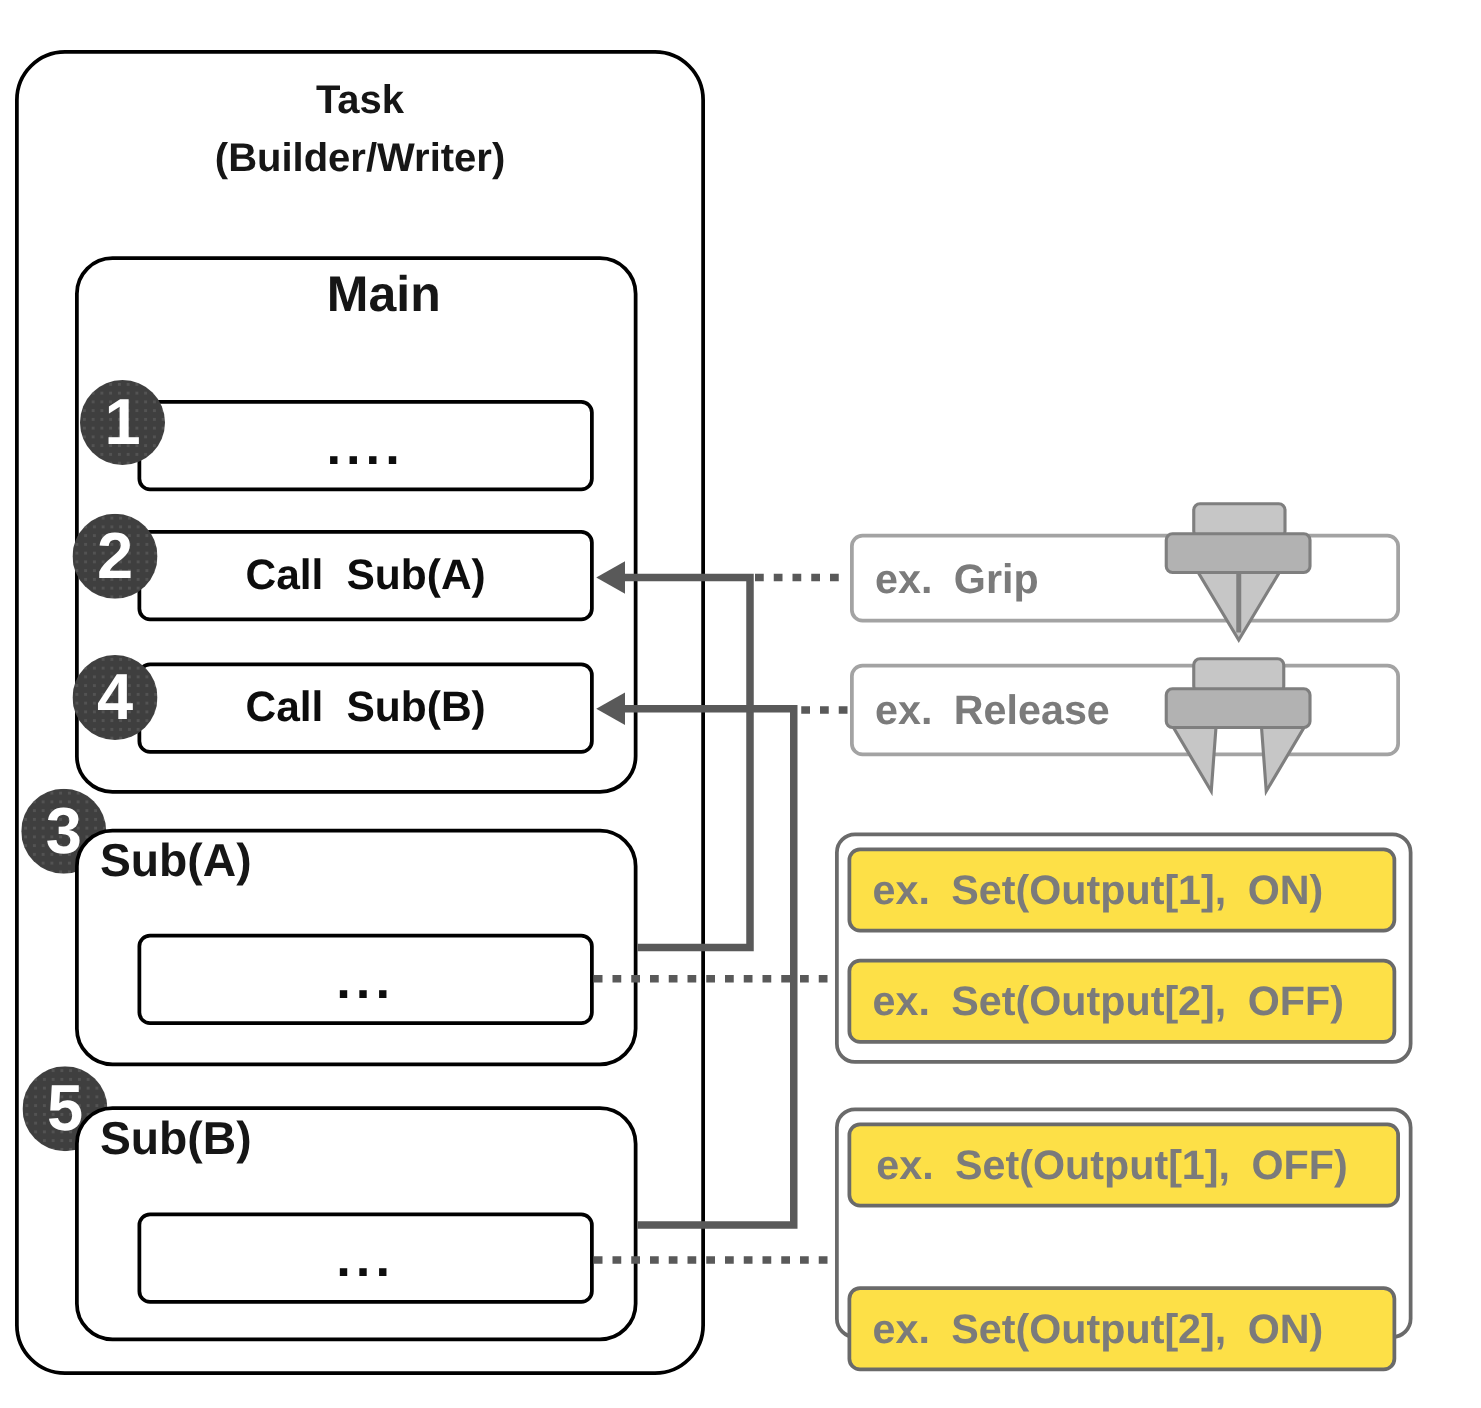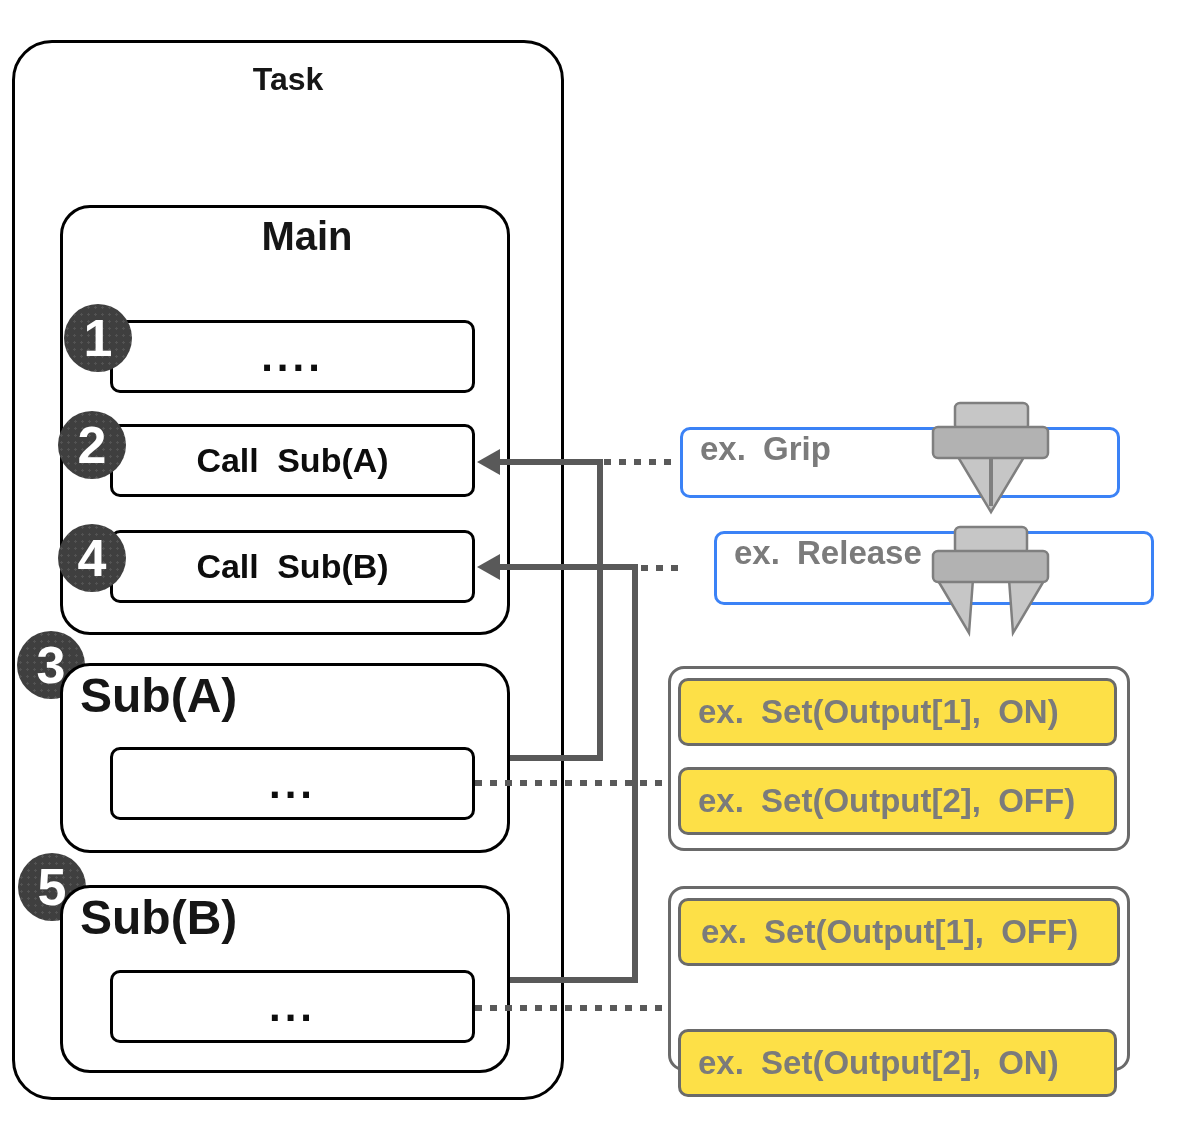--- a/index.html
+++ b/index.html
@@ -9,21 +9,21 @@
   }
   .abs{position:absolute;}
   
   .task-outer{left:12px;top:40px;width:546px;height:1054px;border:3.5px solid #000;border-radius:40px;background:#fff;}
   .task-title{left:12px;top:56px;width:552px;text-align:center;font-size:32px;font-weight:bold;color:#161616;line-height:47px;}
   .round-box{border:3px solid #000;border-radius:30px;background:#fff;}
   .main-box{left:60px;top:205px;width:444px;height:424px;}
   .main-title{left:60px;top:214px;width:494px;text-align:center;font-size:40px;font-weight:bold;color:#161616;}
   .subA-box{left:60px;top:663px;width:444px;height:184px;}
   .subB-box{left:60px;top:885px;width:444px;height:182px;}
-  .sub-label{font-size:48px;font-weight:bold;color:#161616;}
+  .sub-label{font-size:37px;font-weight:bold;color:#161616;}
   #subA-label{left:80px;top:668px;}
   #subB-label{left:80px;top:890px;}
   
   .node{
     left:110px;width:359px;height:67px;border:3px solid #000;border-radius:10px;background:#fff;
     display:flex;align-items:center;justify-content:center;
     font-size:34px;font-weight:bold;color:#0d0d0d;word-spacing:9px;
   }
   #node-dots{top:320px;}
   #node-callA{top:424px;}
@@ -39,26 +39,26 @@
     color:#ffffff;font-size:52px;font-weight:bold;
     display:flex;align-items:center;justify-content:center;
   }
   #badge-1{left:64px;top:304px;}
   #badge-2{left:58px;top:411px;}
   #badge-4{left:58px;top:524px;}
   #badge-3{left:17px;top:631px;}
   #badge-5{left:18px;top:853px;}
   
   .ex-box{
-    left:680px;width:417px;border:3px solid #3b82f6;border-radius:10px;background:#fff;
-    display:flex;align-items:flex-start;padding-left:17px;
+    left:680px;width:417px;border:3px solid #a3a3a3;border-radius:10px;background:#fff;
+    display:flex;align-items:center;padding-left:17px;
     font-size:33px;font-weight:bold;color:#7b7b7b;word-spacing:8px;
   }
   #ex-grip{top:427px;height:65px;}
-  #ex-release{top:531px;height:68px;margin-left:34px;}
+  #ex-release{top:531px;height:68px;}
   .ex-group{left:668px;width:456px;height:179px;border:3px solid #6a6a6a;border-radius:16px;background:#fff;}
   #ex-groupA{top:666px;}
   #ex-groupB{top:886px;}
   .ex-item{
     left:678px;width:416px;height:62px;border:3px solid #6a6a6a;border-radius:10px;background:#fde047;
     display:flex;align-items:center;padding-left:17px;
     font-size:33px;font-weight:bold;color:#7b7b7b;word-spacing:8px;
   }
   #exA1{top:678px;}
   #exA2{top:767px;}
@@ -67,20 +67,21 @@
   .overlay{left:0;top:0;width:1185px;height:1126px;pointer-events:none;}
 </style>
 </head>
 <body>
 
 <div class="canvas">
 
   <div class="abs task-outer"></div>
   <div class="abs task-title">
     <div>Task</div>
+    <div>(Builder/Writer)</div>
   </div>
 
   <div class="abs round-box main-box"></div>
   <div class="abs main-title">Main</div>
 
   <div class="abs node" id="node-dots">
     <span class="dots">....</span>
   </div>
   <div class="abs node" id="node-callA">
     <span>Call Sub(A)</span>

